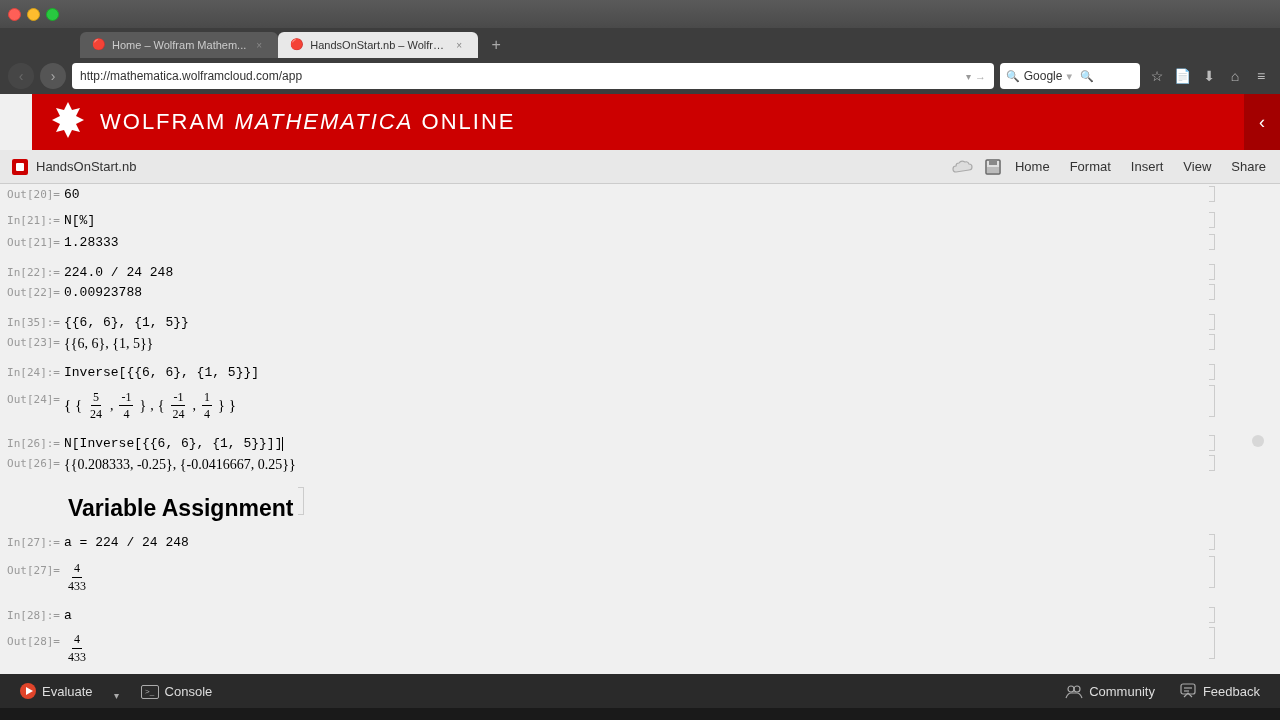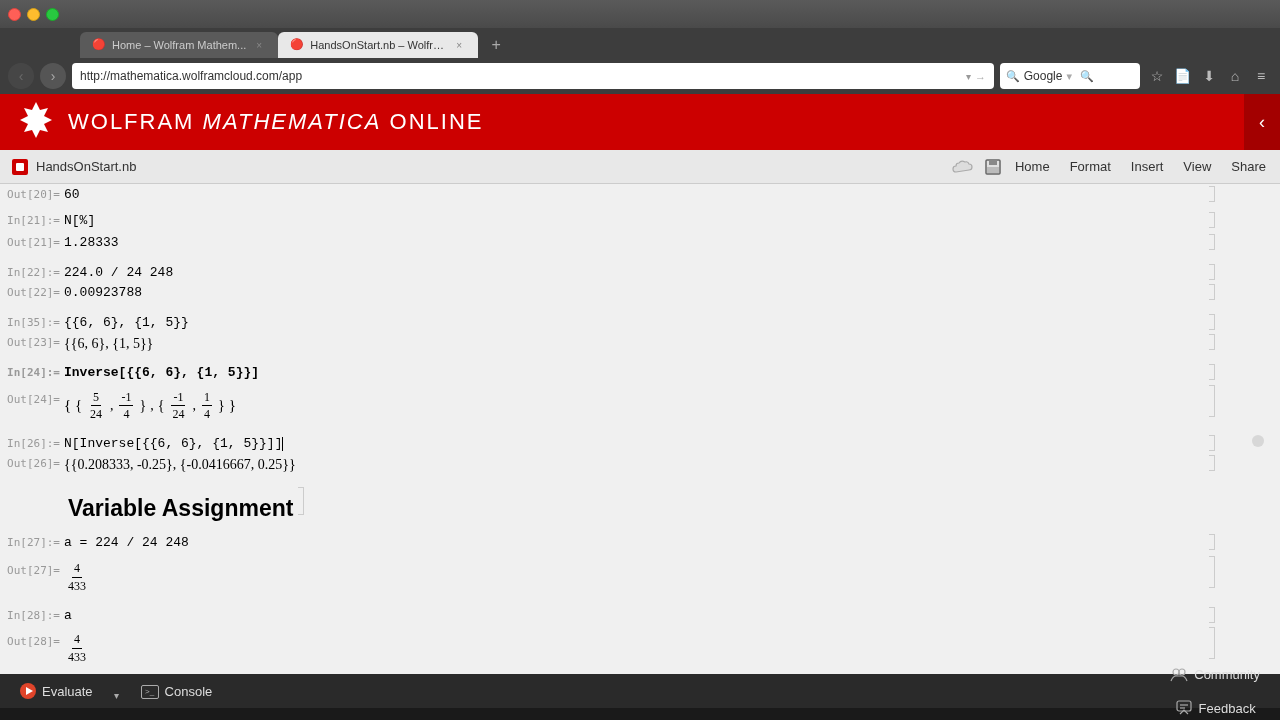--- a/index.html
+++ b/index.html
@@ -169,20 +169,21 @@
 
     
     .app-header {
       height: 56px;
       background: #c00;
       display: flex;
       align-items: center;
       padding: 0 16px;
       gap: 12px;
       position: relative;
+      margin-left: 32px;
     }
     .wolfram-logo {
       width: 40px;
       height: 40px;
       flex-shrink: 0;
     }
     .app-title {
       font-size: 22px;
       color: white;
       font-weight: 300;
@@ -430,21 +431,20 @@
       align-items: center;
       justify-content: center;
       font-size: 8px;
       color: #aaa;
     }
 
     .bottom-right {
       display: flex;
       align-items: center;
       gap: 8px;
-      flex-direction: column;
     }
     .community-btn {
       display: flex;
       align-items: center;
       gap: 6px;
       color: #ddd;
       font-size: 13px;
       cursor: pointer;
       padding: 4px 8px;
     }
@@ -613,21 +613,21 @@
     </div>
 
     <div class="cell-row" style="padding: 2px 60px 0 0;">
       <span class="cell-out-label">Out[23]=</span>
       <div class="cell-content output math-content">{{6, 6}, {1, 5}}</div>
       <div class="cell-side-bracket">
         <div class="bracket-mark"></div>
       </div>
     </div>
 
-    <div class="cell-row" style="padding: 8px 60px 0 0; font-weight: bold;">
+    <div class="cell-row" style="padding: 8px 60px 0 0;">
       <span class="cell-in-label">In[24]:=</span>
       <div class="cell-content input">Inverse[{{6, 6}, {1, 5}}]</div>
       <div class="cell-side-bracket">
         <div class="bracket-mark"></div>
       </div>
     </div>
 
     <div class="cell-row" style="padding: 2px 60px 4px 0; min-height: 36px;">
       <span class="cell-out-label" style="padding-top: 8px;">Out[24]=</span>
       <div class="cell-content output math-content" style="display:flex; align-items:center; flex-wrap:wrap; gap:4px; padding-top:4px;">

